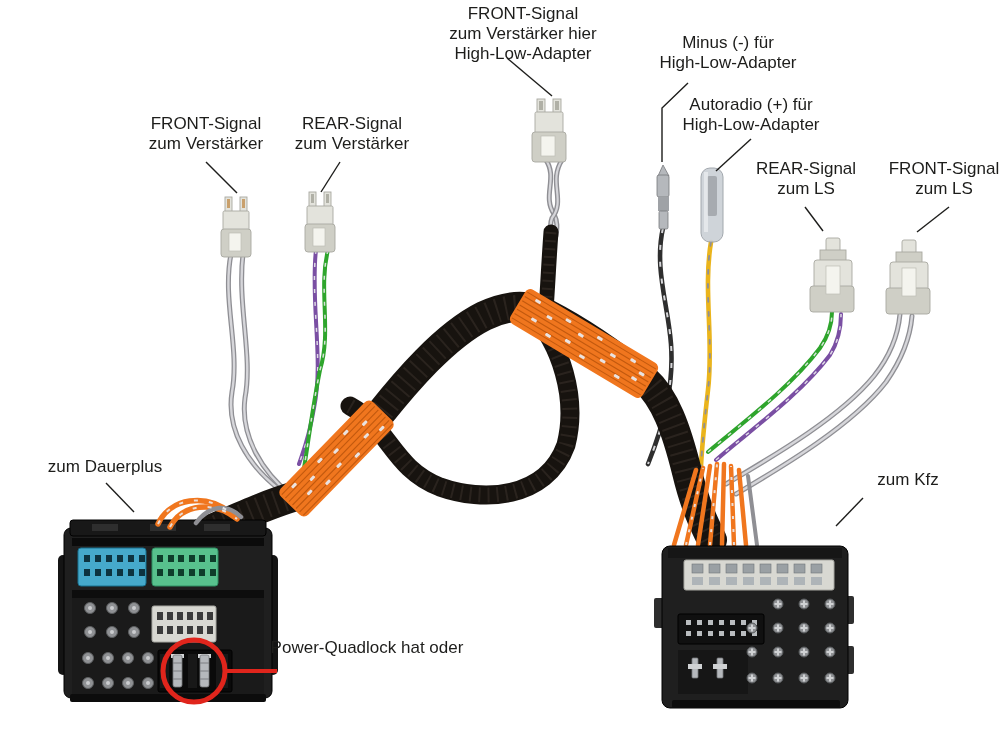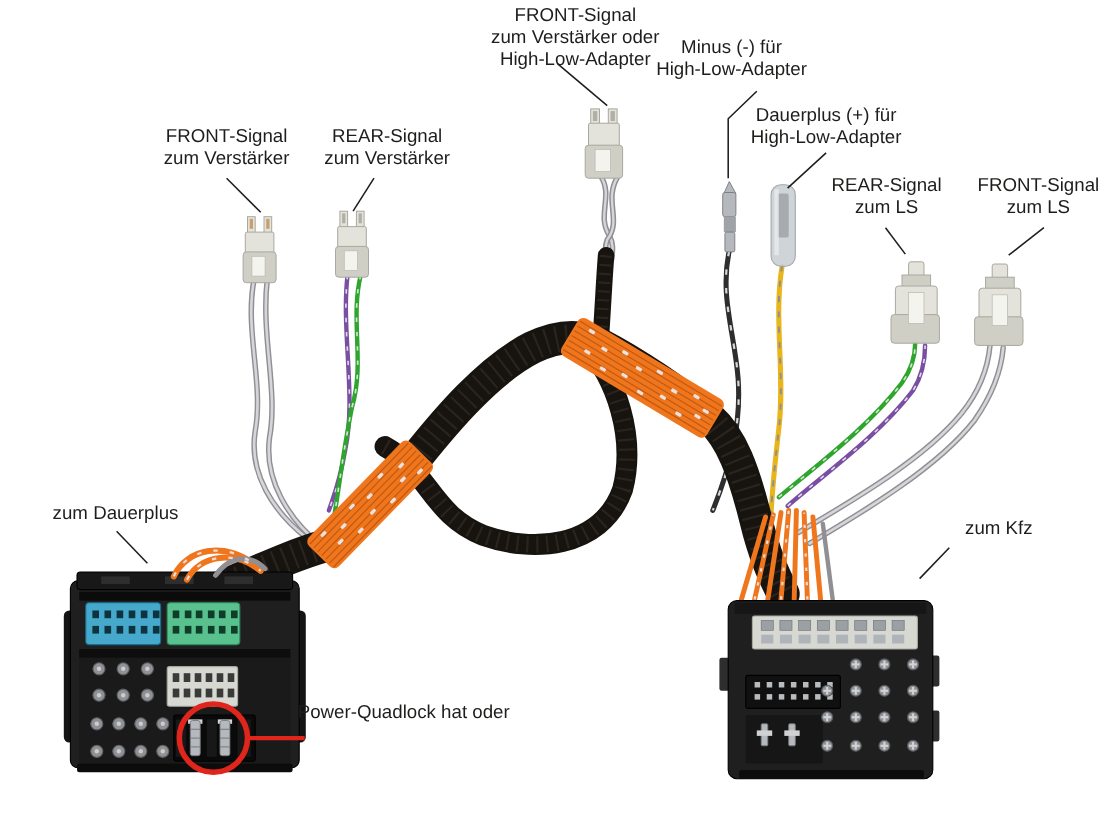--- a/index.html
+++ b/index.html
@@ -470,29 +470,29 @@
   <div class="label" style="left:206px;top:114px">
     <span class="ln">FRONT-Signal</span>
     <span class="ln">zum Verstärker</span>
   </div>
   <div class="label" style="left:352px;top:114px">
     <span class="ln">REAR-Signal</span>
     <span class="ln">zum Verstärker</span>
   </div>
   <div class="label" style="left:523px;top:4px">
     <span class="ln">FRONT-Signal</span>
-    <span class="ln">zum Verstärker oder</span>
+    <span class="ln">zum Verstärker hier</span>
     <span class="ln">High-Low-Adapter</span>
   </div>
-  <div class="label" style="left:665px;top:33px">
+  <div class="label" style="left:728px;top:33px">
     <span class="ln">Minus (-) für</span>
     <span class="ln">High-Low-Adapter</span>
   </div>
   <div class="label" style="left:751px;top:95px">
-    <span class="ln">Dauerplus (+) für</span>
+    <span class="ln">Autoradio (+) für</span>
     <span class="ln">High-Low-Adapter</span>
   </div>
   <div class="label" style="left:806px;top:159px">
     <span class="ln">REAR-Signal</span>
     <span class="ln">zum LS</span>
   </div>
   <div class="label" style="left:944px;top:159px">
     <span class="ln">FRONT-Signal</span>
     <span class="ln">zum LS</span>
   </div>

